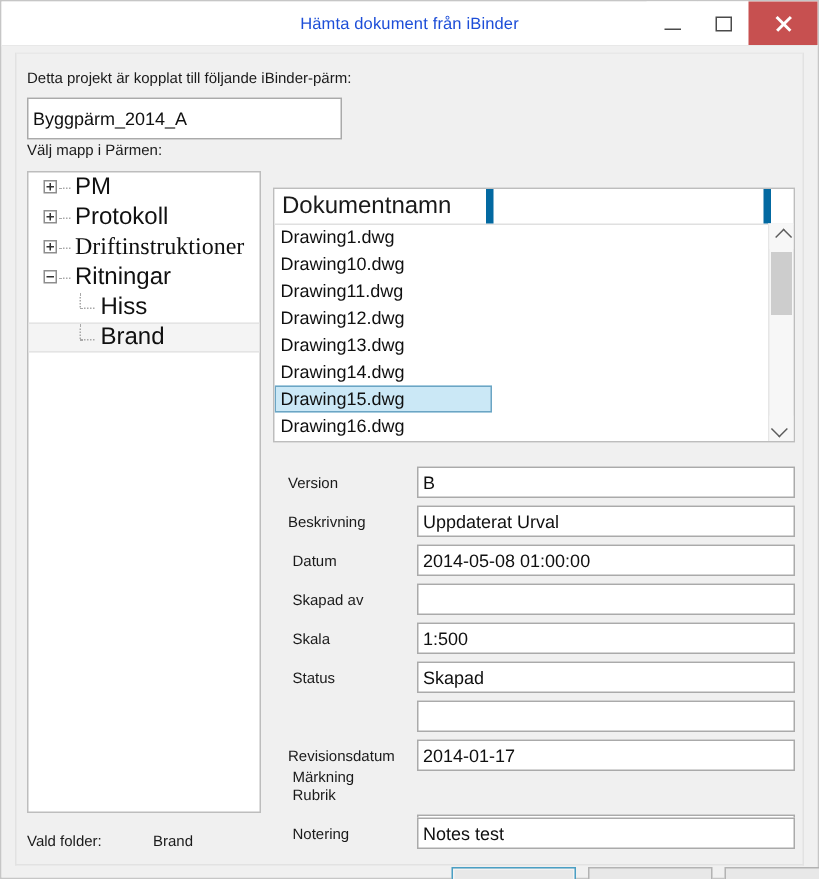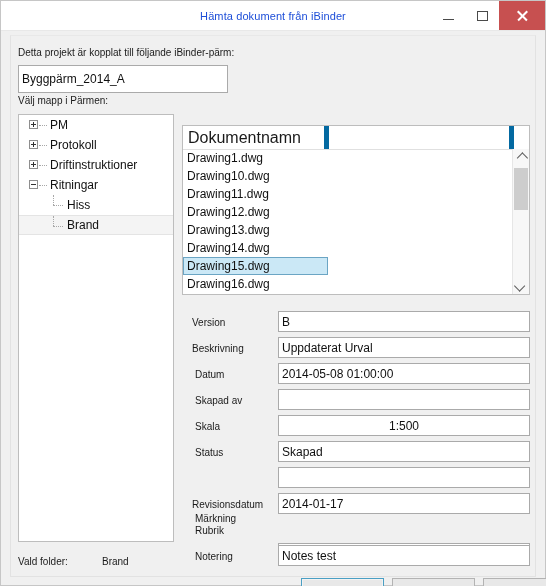--- a/index.html
+++ b/index.html
@@ -158,21 +158,21 @@
     box-sizing: border-box;
     background: #ffffff;
     border: 1px solid #bdbdbd;
     overflow: hidden;
   }
   .tree-row {
     position: relative;
     height: 18px;
     display: flex;
     align-items: center;
-    font-size: 12px;
+    font-size: 16px;
     color: #101010;
     white-space: nowrap;
     cursor: default;
   }
   .tree-row.selected {
     background: #f4f4f4;
     border-top: 1px solid #e4e4e4;
     border-bottom: 1px solid #e4e4e4;
     height: 18px;
     box-sizing: border-box;
@@ -379,21 +379,21 @@
             <span class="dots" style="left:20px; top:10px; width:8px;"></span>
             <span class="tree-label" style="left:31px;">PM</span>
           </div>
 
           <div class="tree-row" style="height:20px;">
             <span class="tw plus" style="left:10px; top:5px;"></span>
             <span class="dots" style="left:20px; top:10px; width:8px;"></span>
             <span class="tree-label" style="left:31px;">Protokoll</span>
           </div>
 
-          <div class="tree-row" style="height:20px;">
+          <div class="tree-row" style="height:20px;font-family:Liberation Serif, serif;">
             <span class="tw plus" style="left:10px; top:5px;"></span>
             <span class="dots" style="left:20px; top:10px; width:8px;"></span>
             <span class="tree-label" style="left:31px;">Driftinstruktioner</span>
           </div>
 
           <div class="tree-row" style="height:20px;">
             <span class="tw" style="left:10px; top:5px;"></span>
             <span class="dots" style="left:20px; top:10px; width:8px;"></span>
             <span class="tree-label" style="left:31px;">Ritningar</span>
           </div>
@@ -455,21 +455,21 @@
         <div class="tbox" style="left:267px; top:327px; width:252px; height:21px;">
           <span>2014-05-08 01:00:00</span>
         </div>
 
         <div class="lbl" style="left:184px; top:359px;">Skapad av</div>
         <div class="tbox" style="left:267px; top:353px; width:252px; height:21px;">
           <span></span>
         </div>
 
         <div class="lbl" style="left:184px; top:385px;">Skala</div>
-        <div class="tbox" style="left:267px; top:379px; width:252px; height:21px;justify-content:center;">
+        <div class="tbox" style="left:267px; top:379px; width:252px; height:21px;">
           <span>1:500</span>
         </div>
 
         <div class="lbl" style="left:184px; top:411px;">Status</div>
         <div class="tbox" style="left:267px; top:405px; width:252px; height:21px;">
           <span>Skapad</span>
         </div>
 
         <div class="lbl" style="left:184px; top:437px;margin-top:40px;">Märkning</div>
         <div class="tbox" style="left:267px; top:431px; width:252px; height:21px;">

